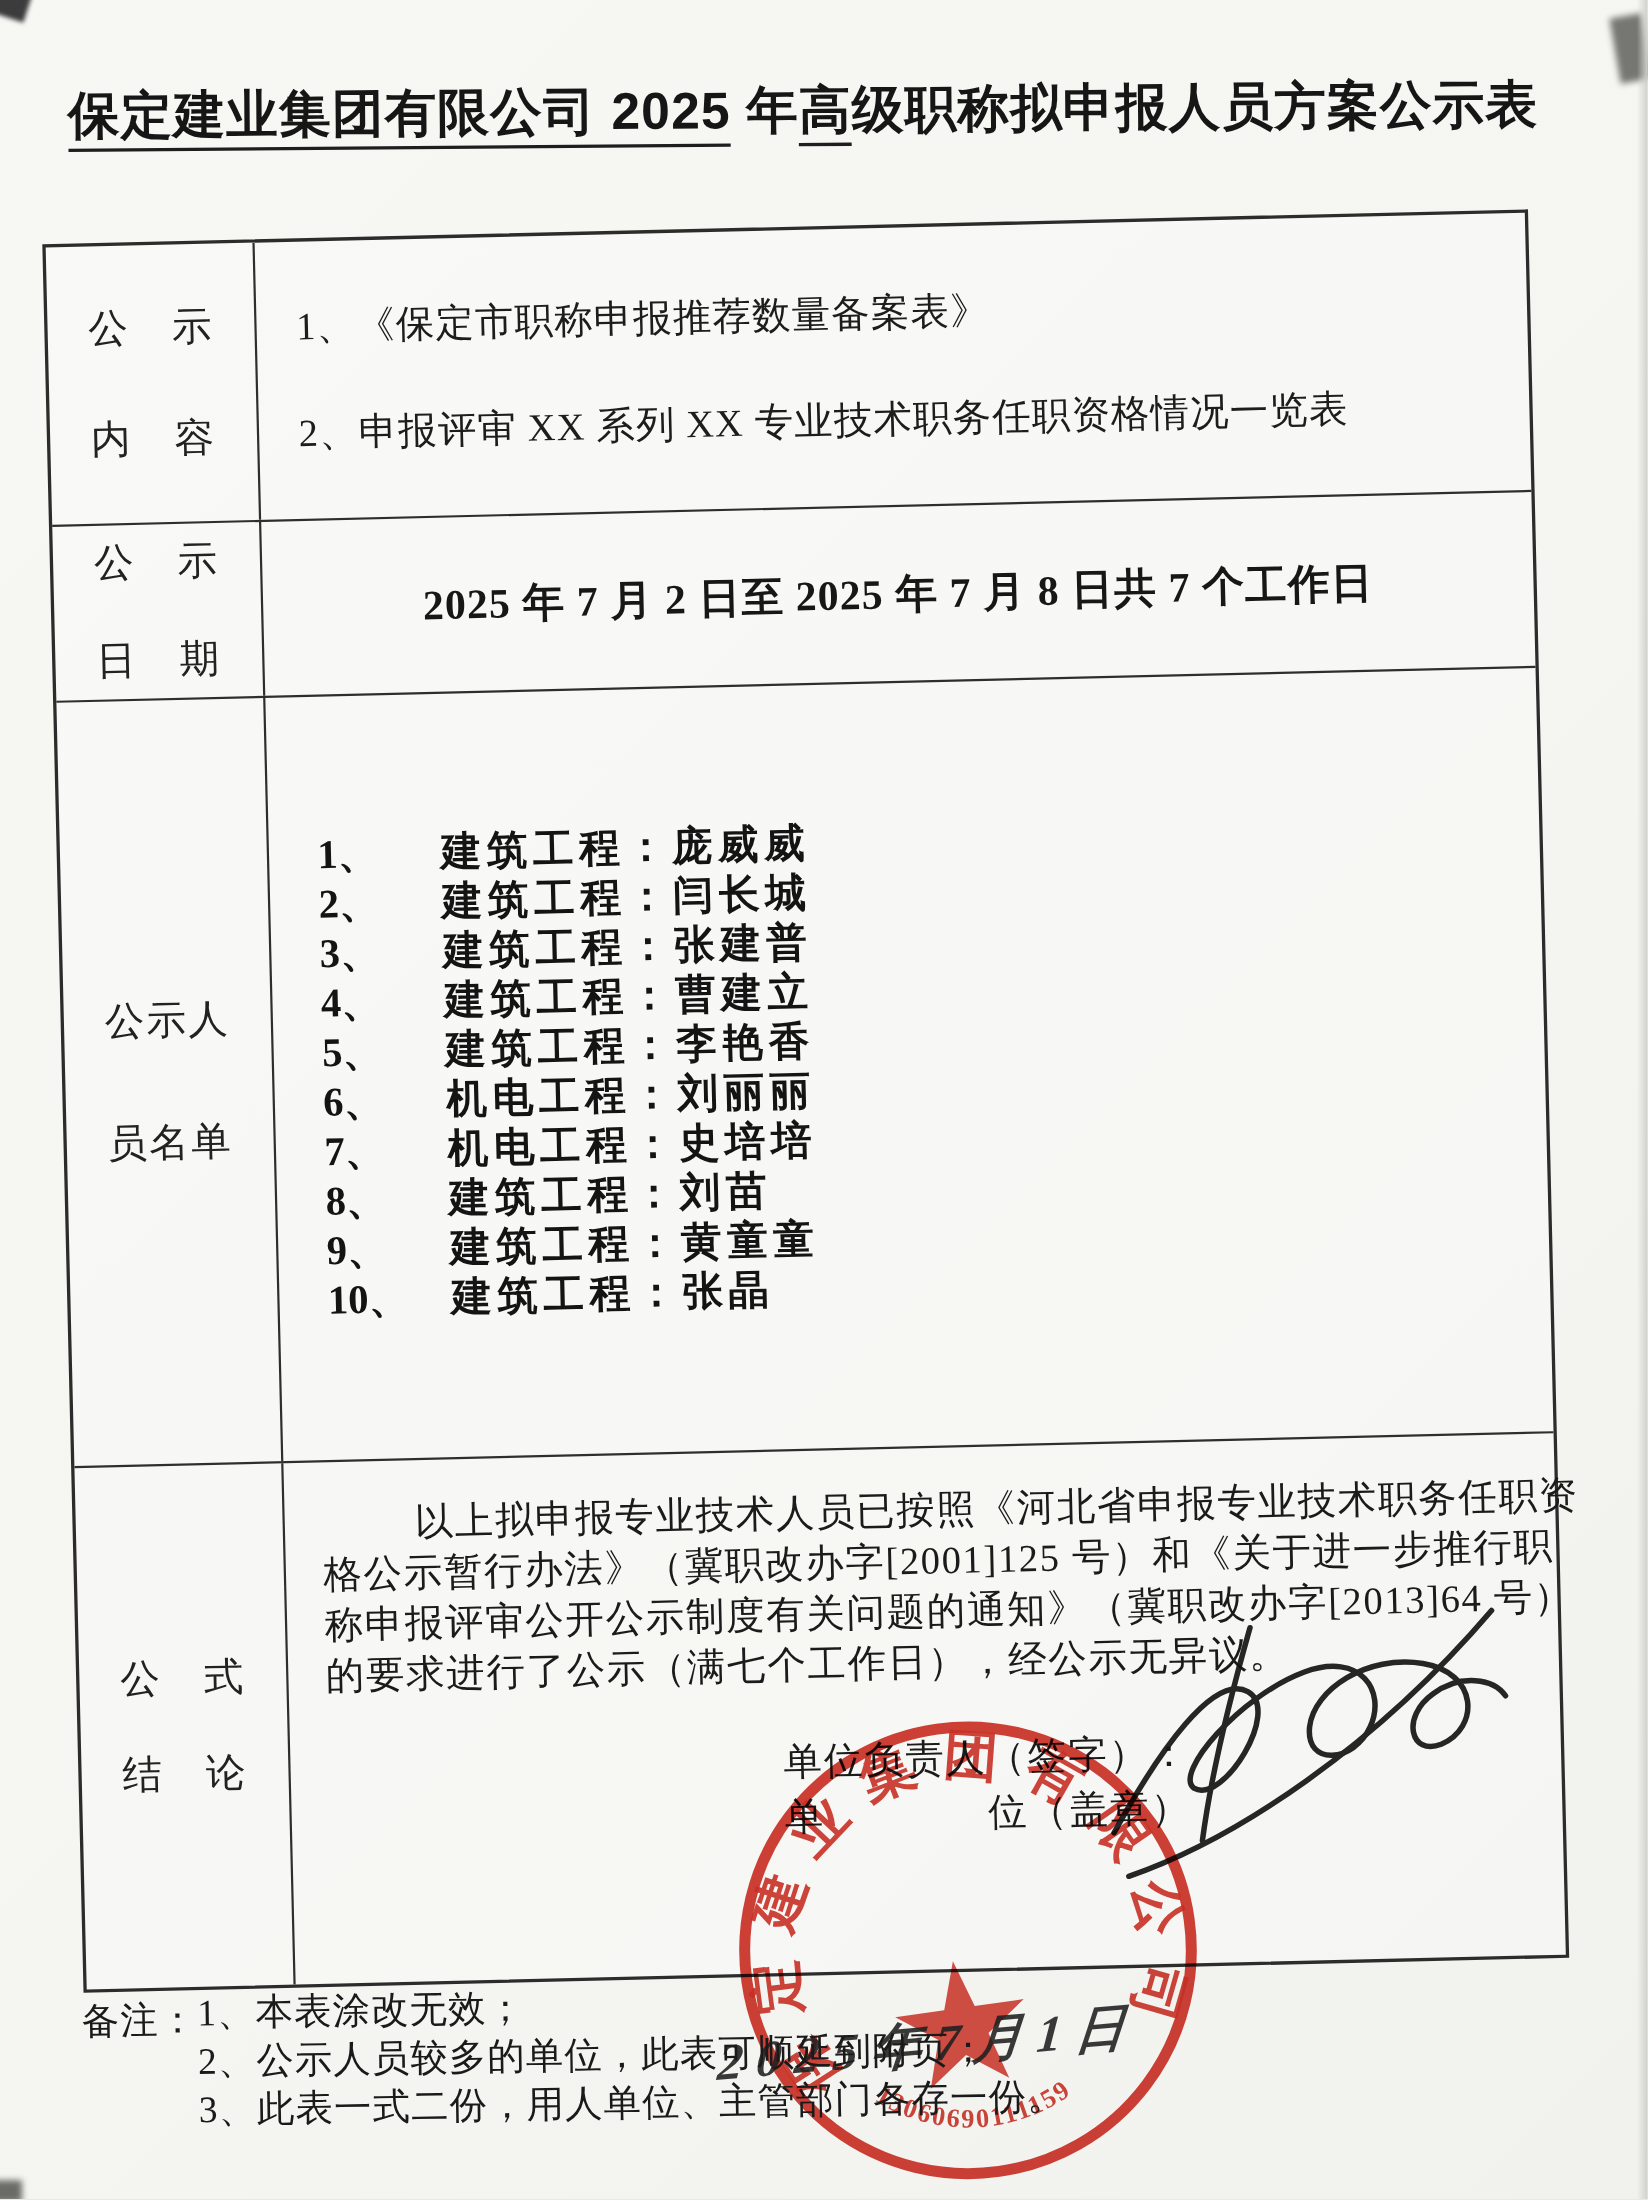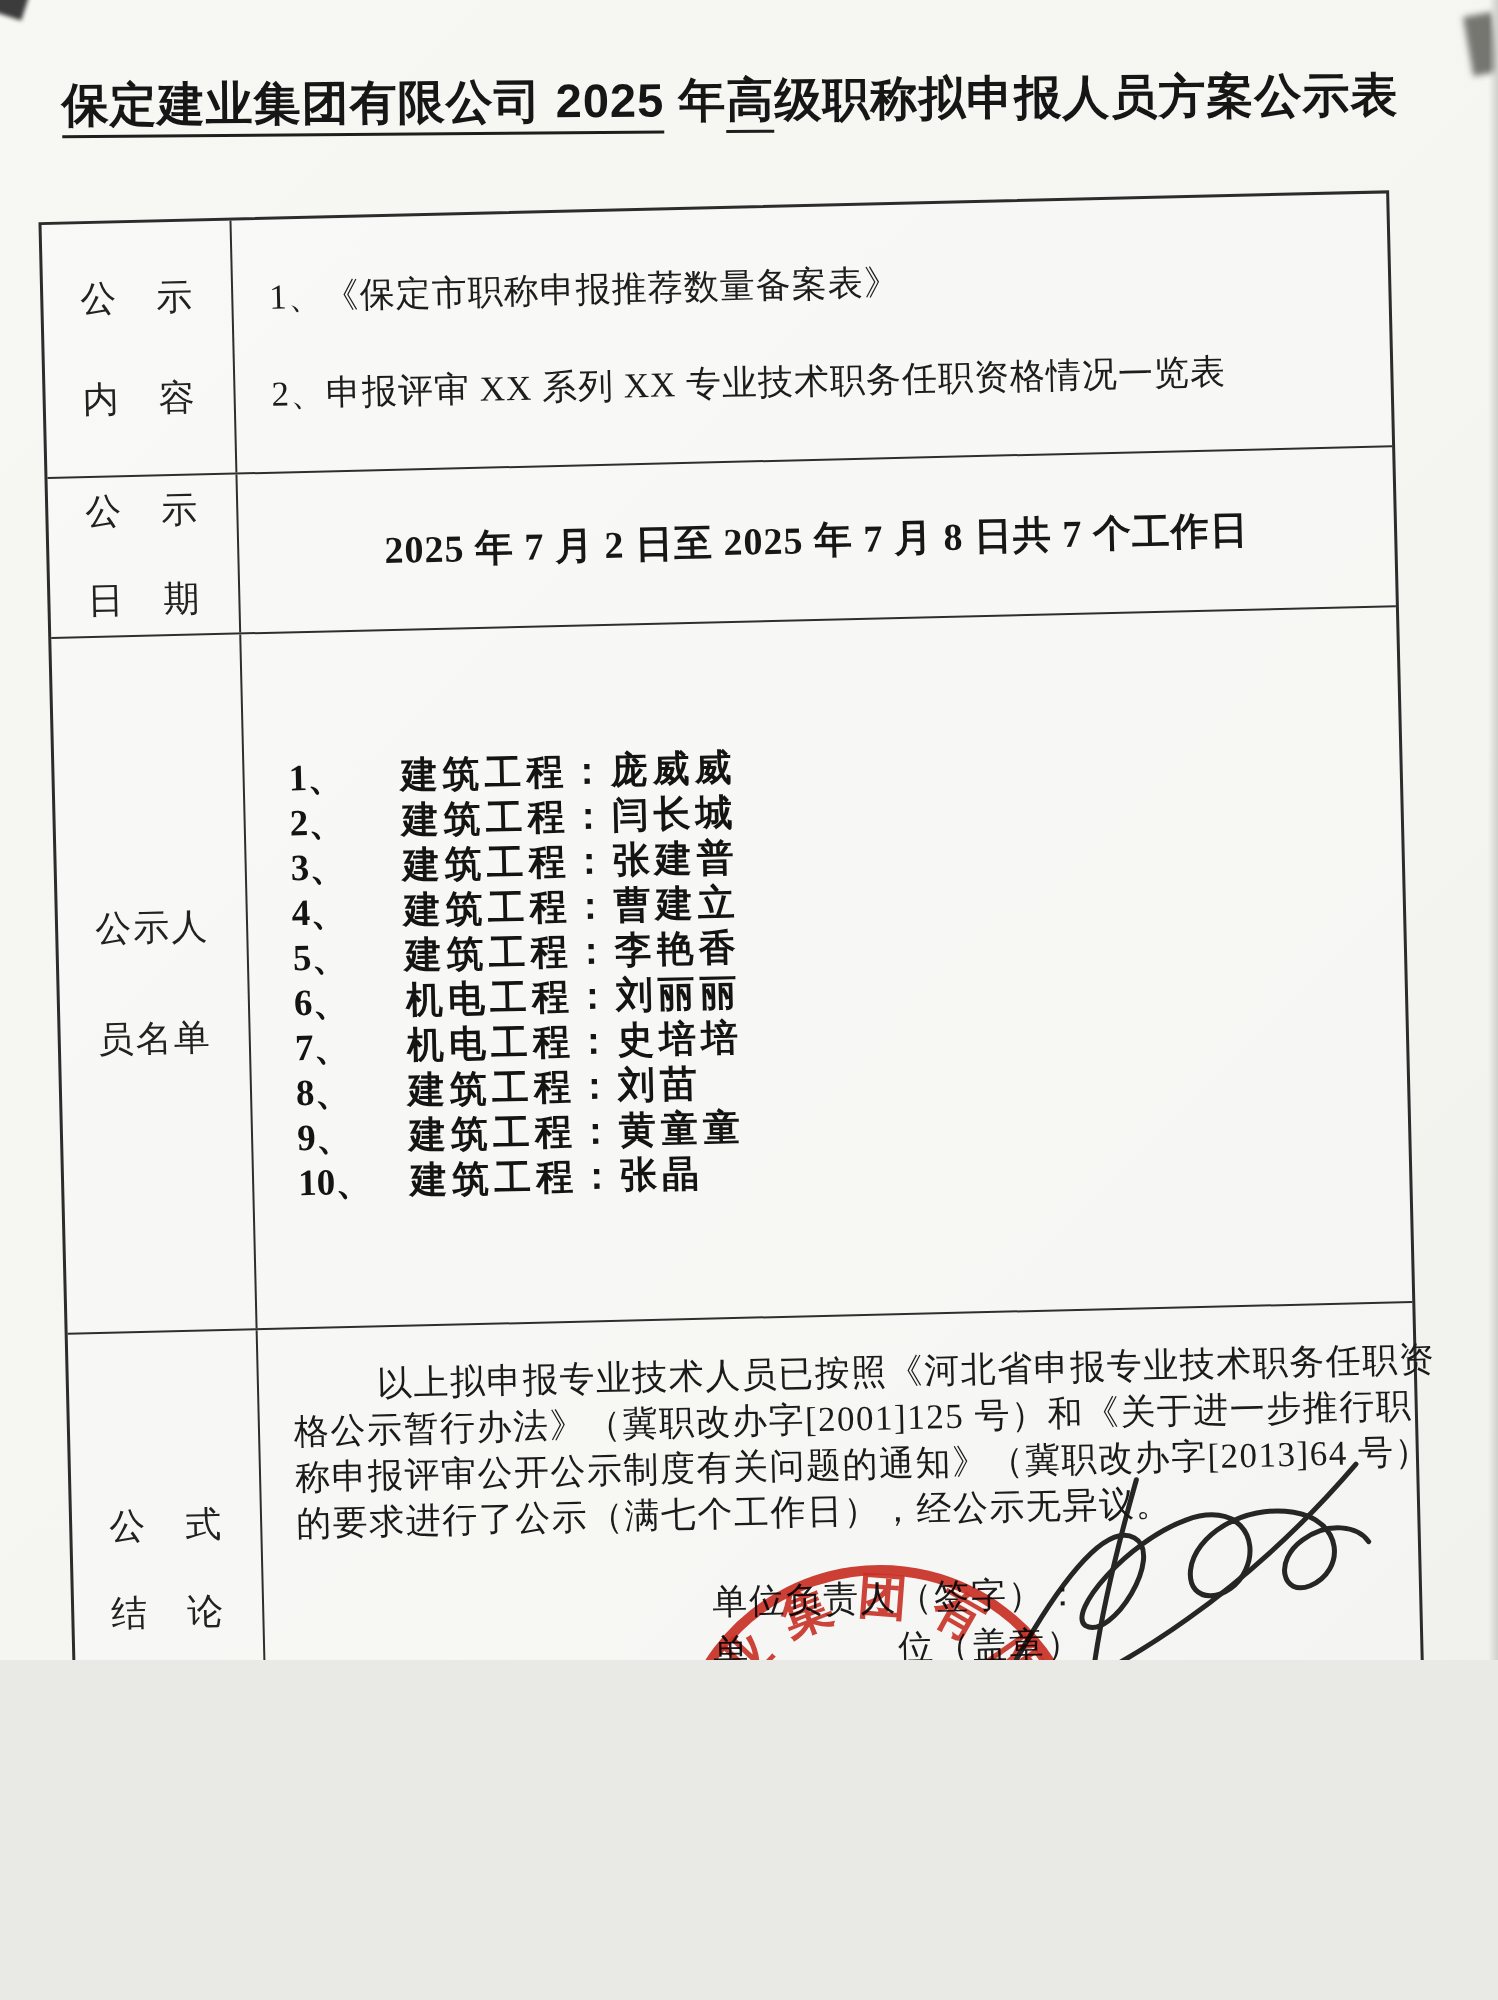--- a/index.html
+++ b/index.html
@@ -4,21 +4,21 @@
 <style>
   html,body{margin:0;padding:0;}
   body{
     width:1498px;height:2000px;
     background:#e9e9e6;
     font-family:"Liberation Serif","DejaVu Serif",serif;
     color:#1c1c1c;
     overflow:hidden;
   }
   .page{
-    position:relative;width:1498px;height:1660px;
+    position:relative;width:1498px;height:1999px;
     background:linear-gradient(135deg,#f7f7f4 0%,#f5f5f2 55%,#f1f1ee 100%);
     overflow:hidden;
   }
   
   .art{position:absolute;pointer-events:none;}
   .art-tl{left:-8px;top:-10px;width:34px;height:26px;background:#3c3c3c;transform:rotate(18deg);filter:blur(2px);}
   .art-tr{left:1468px;top:14px;width:30px;height:60px;background:#575752;transform:rotate(-10deg);filter:blur(3px);opacity:.8;}
   .art-right{right:0;top:0;width:10px;height:2000px;background:linear-gradient(to left,#cfcfcb,rgba(207,207,203,0));}
   .art-bl{left:-6px;top:1982px;width:26px;height:20px;background:#6a6a66;filter:blur(3px);}
 

